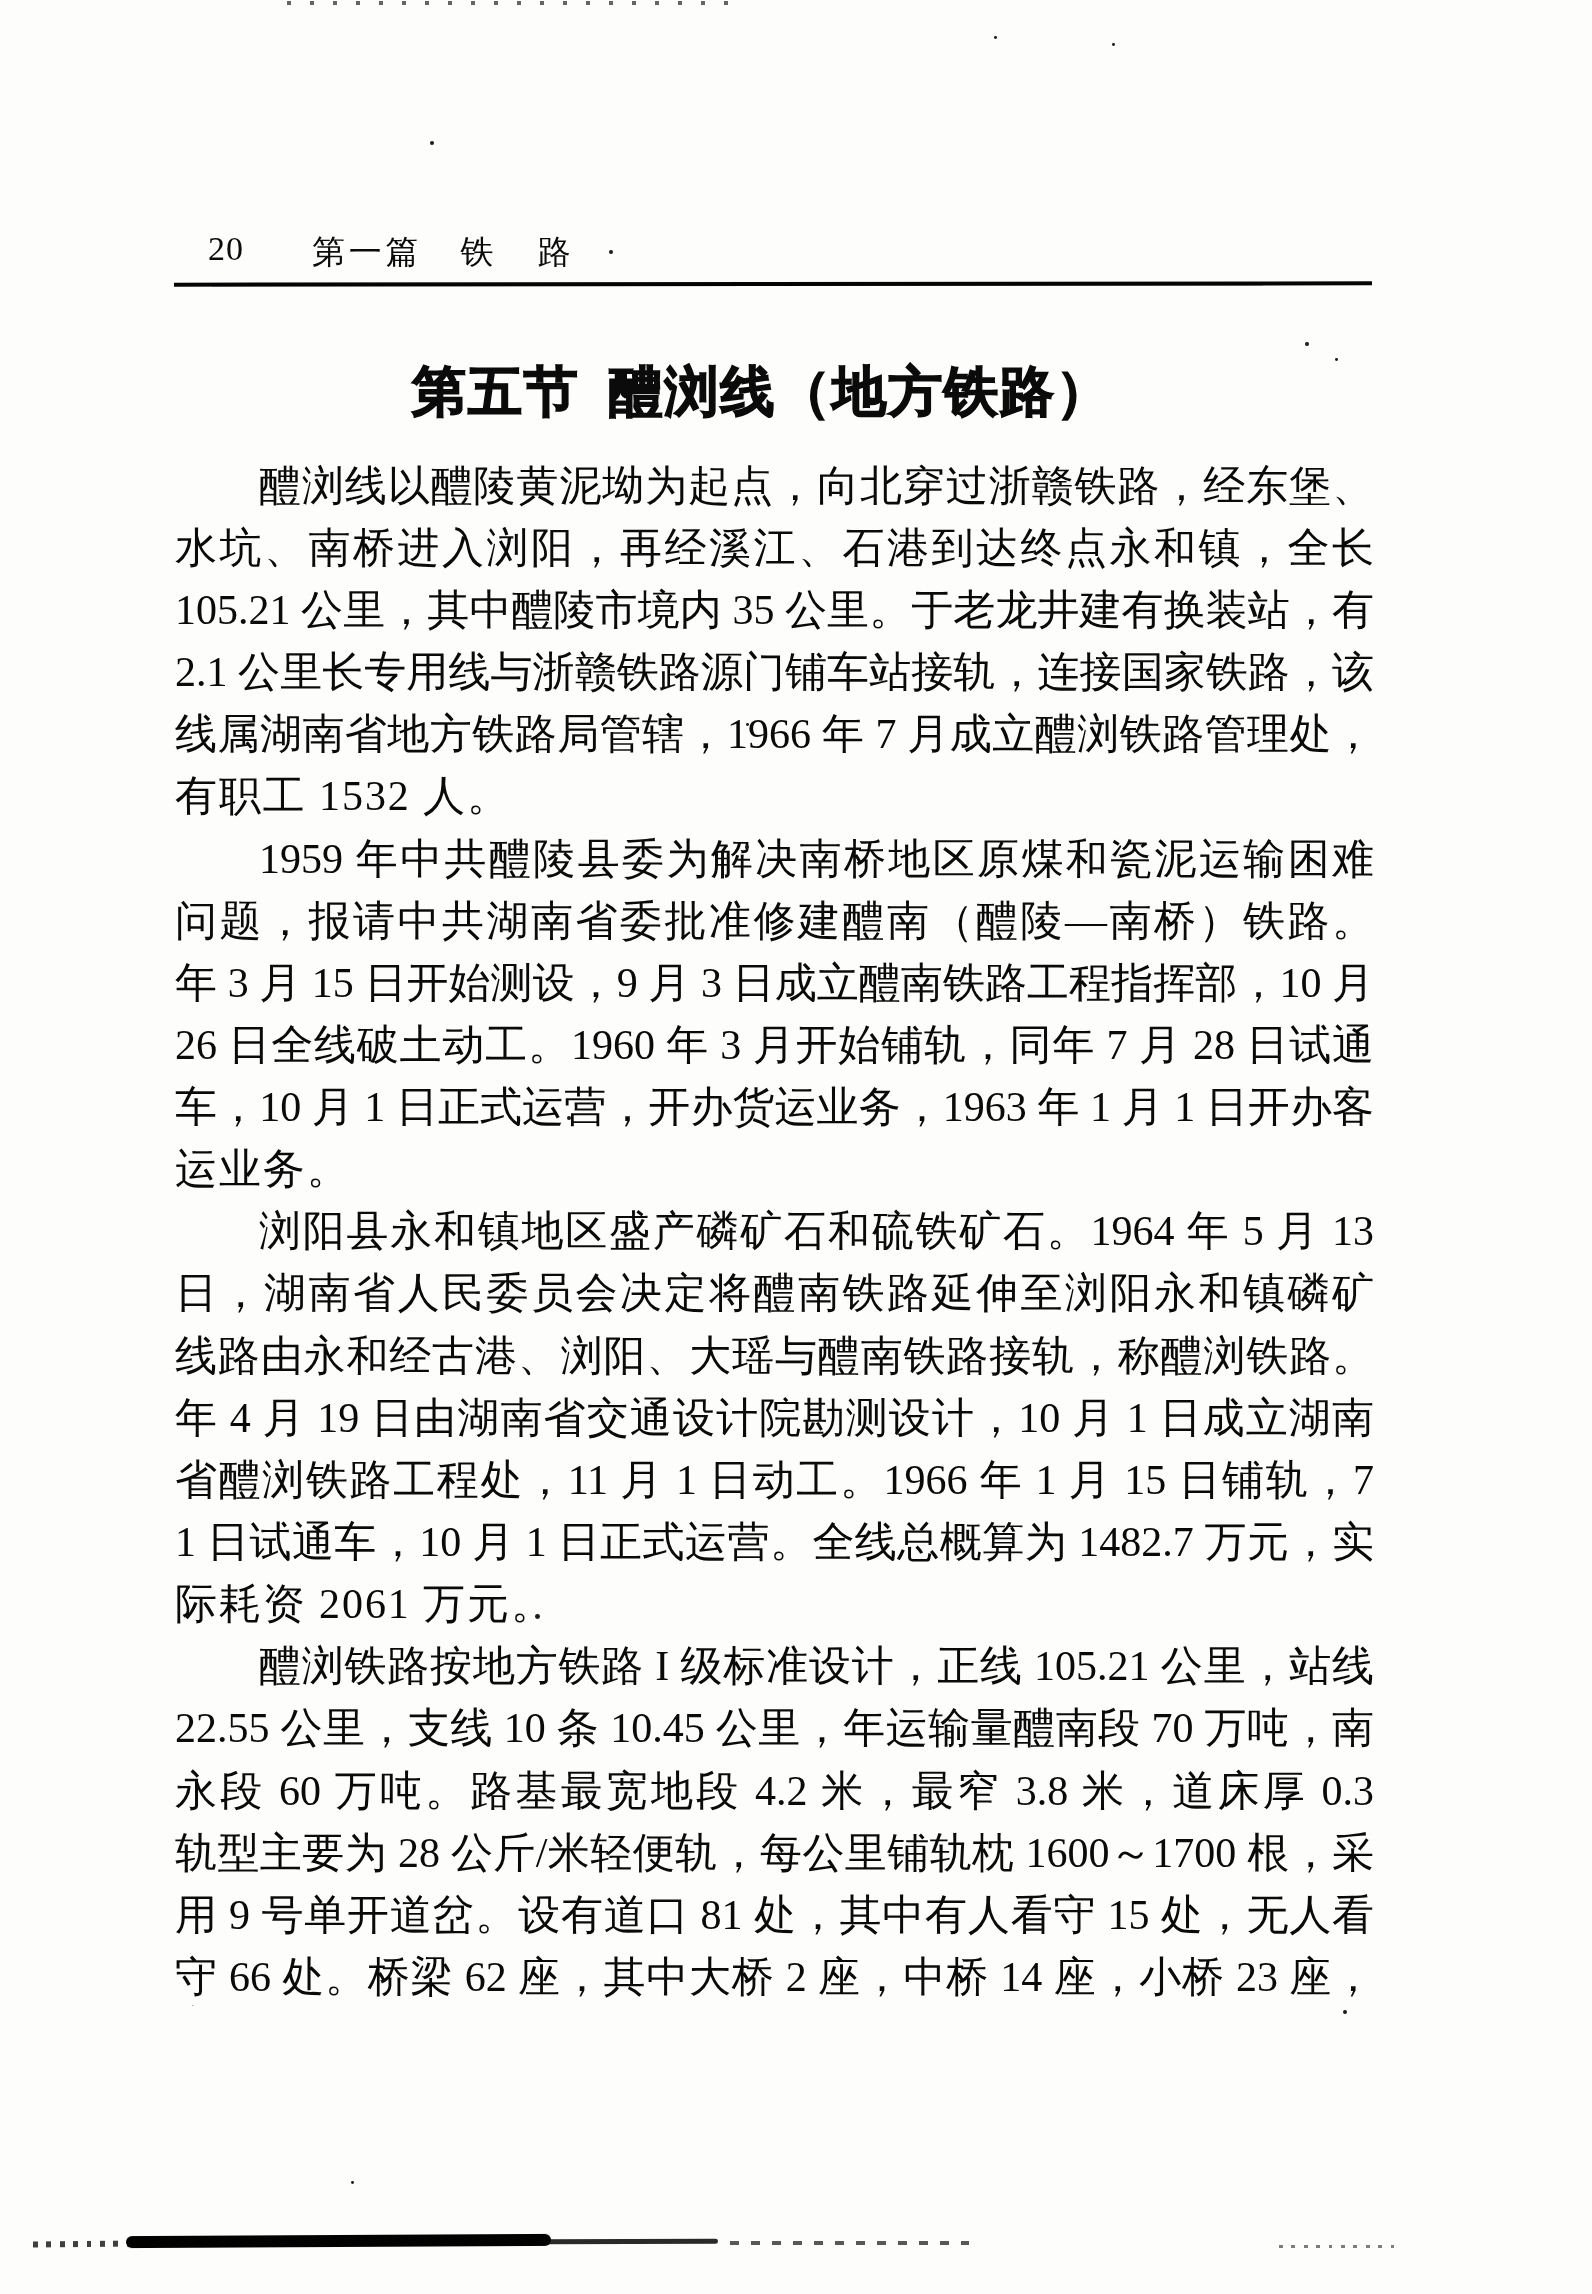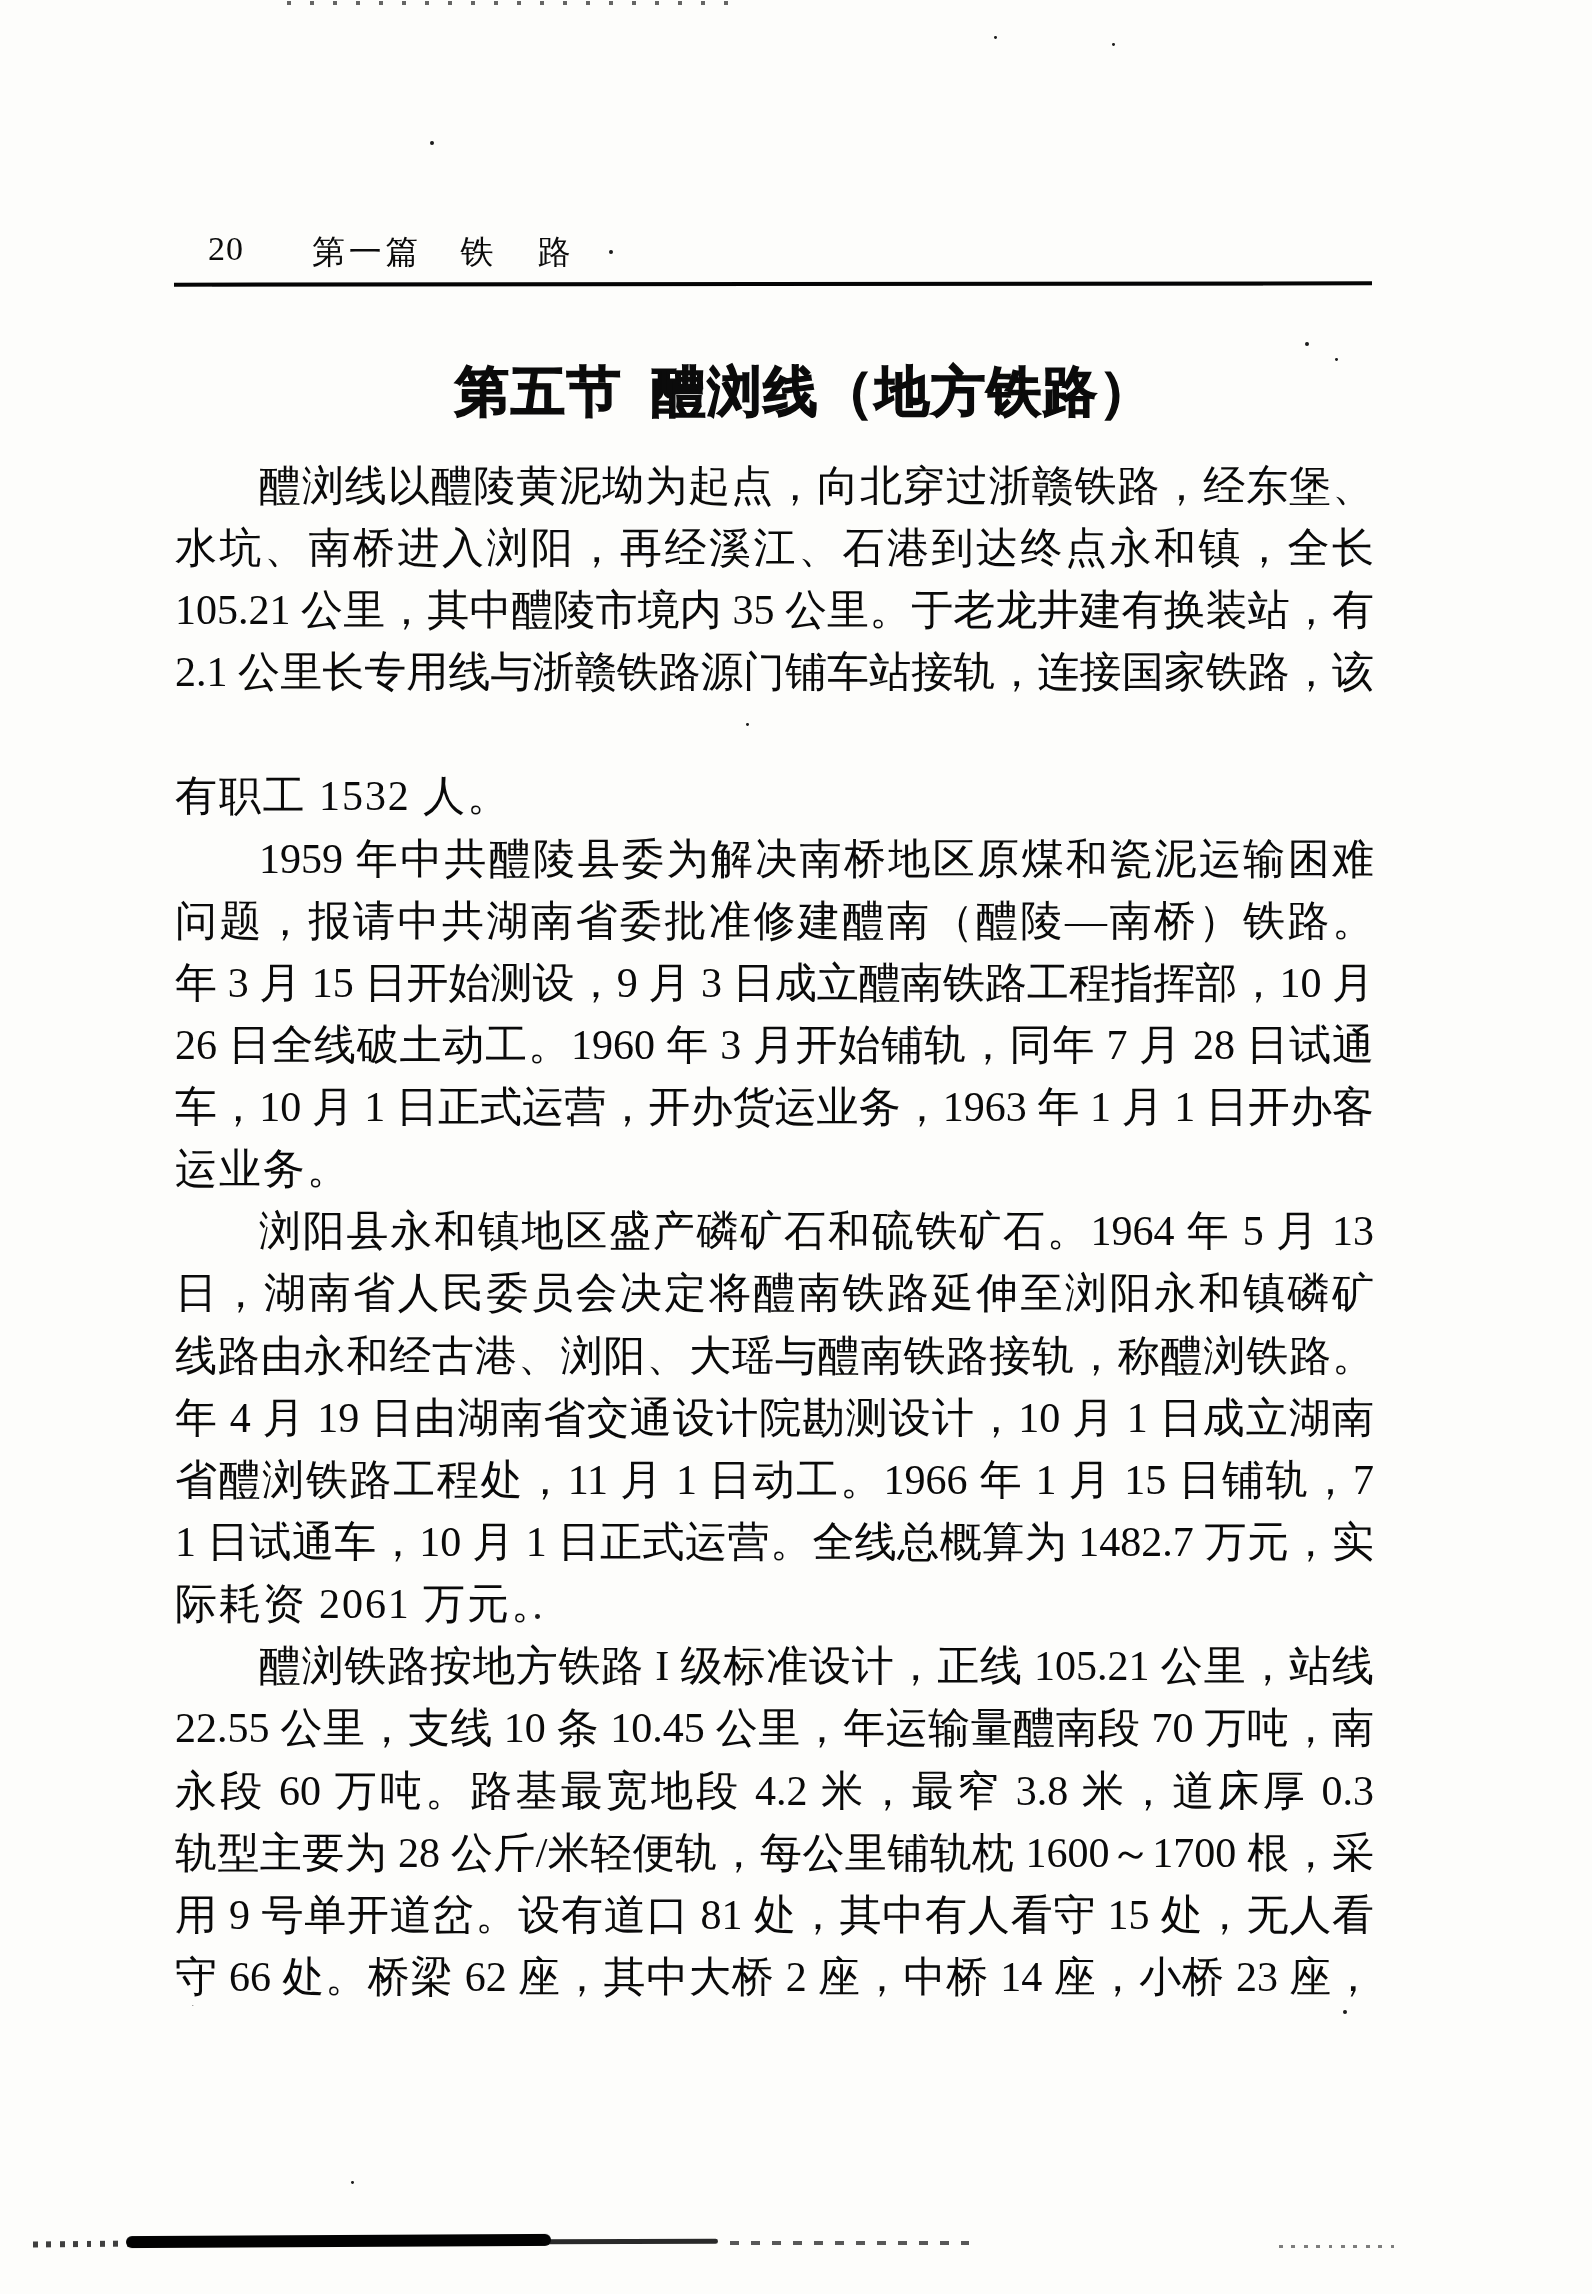--- a/index.html
+++ b/index.html
@@ -17,21 +17,21 @@
   .running-header .pagenum{display:inline-block;font-size:34px;vertical-align:top;text-align:center;}
   .running-header .part-label{display:inline-block;margin-left:68px;letter-spacing:3.8px;}
   .running-header .part-title{display:inline-block;margin-left:38px;letter-spacing:5.7px;}
   .header-rule{position:absolute;left:174px;top:282px;width:1198px;height:3.8px;
     background:#050505;transform:rotate(-0.06deg);}
   .header-rule::after{content:"";position:absolute;left:38px;top:2.9px;width:1051px;height:1px;
     background:rgba(0,0,0,.45);}
   
   .section-title{position:absolute;left:412px;top:356px;height:57px;
     font-family:"Liberation Sans","DejaVu Sans",sans-serif;
-    font-weight:900;font-size:54px;letter-spacing:1.9px;white-space:nowrap;margin-left:43px;
+    font-weight:900;font-size:54px;letter-spacing:1.9px;white-space:nowrap;
     -webkit-text-stroke:1.4px #0b0b0b;}
   .section-title .sec-label{margin-right:29px;}
   
   .body-line{position:absolute;left:175px;width:1199px;
     font-size:42px;line-height:50px;white-space:nowrap;
     letter-spacing:1.9px;color:#0a0a0a;}
   .body-line.full{white-space:normal;letter-spacing:0;
     text-align:justify;text-align-last:justify;
     box-sizing:border-box;overflow:hidden;height:54px;}
   .body-line.indent{padding-left:84px;}
@@ -64,20 +64,21 @@
   <div class="header-rule"></div>
 
   <div class="section-title">
     <span class="sec-label">第五节</span><span>醴浏线（地方铁路）</span>
   </div>
 
   <div class="body-line full indent" style="top:461px">醴浏线以醴陵黄泥坳为起点，向北穿过浙赣铁路，经东堡、冷</div>
   <div class="body-line full" style="top:523px">水坑、南桥进入浏阳，再经溪江、石港到达终点永和镇，全长</div>
   <div class="body-line full" style="top:585px">105.21 公里，其中醴陵市境内 35 公里。于老龙井建有换装站，有</div>
   <div class="body-line full" style="top:647px">2.1 公里长专用线与浙赣铁路源门铺车站接轨，连接国家铁路，该</div>
+  <div class="body-line full" style="top:709px">线属湖南省地方铁路局管辖，1966 年 7 月成立醴浏铁路管理处，</div>
   <div class="body-line" style="top:771px">有职工 1532 人。</div>
   <div class="body-line full indent" style="top:834px">1959 年中共醴陵县委为解决南桥地区原煤和瓷泥运输困难</div>
   <div class="body-line full" style="top:896px">问题，报请中共湖南省委批准修建醴南（醴陵—南桥）铁路。1959</div>
   <div class="body-line full" style="top:958px">年 3 月 15 日开始测设，9 月 3 日成立醴南铁路工程指挥部，10 月</div>
   <div class="body-line full" style="top:1020px">26 日全线破土动工。1960 年 3 月开始铺轨，同年 7 月 28 日试通</div>
   <div class="body-line full" style="top:1082px">车，10 月 1 日正式运营，开办货运业务，1963 年 1 月 1 日开办客</div>
   <div class="body-line" style="top:1144px">运业务。</div>
   <div class="body-line full indent" style="top:1206px">浏阳县永和镇地区盛产磷矿石和硫铁矿石。1964 年 5 月 13</div>
   <div class="body-line full" style="top:1268px">日，湖南省人民委员会决定将醴南铁路延伸至浏阳永和镇磷矿区，</div>
   <div class="body-line full" style="top:1331px">线路由永和经古港、浏阳、大瑶与醴南铁路接轨，称醴浏铁路。1965</div>

